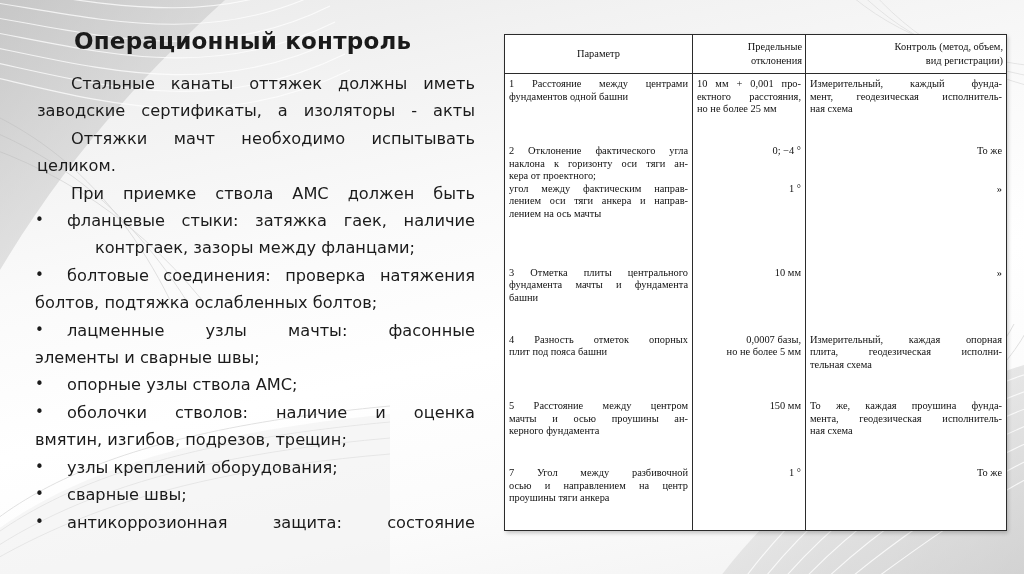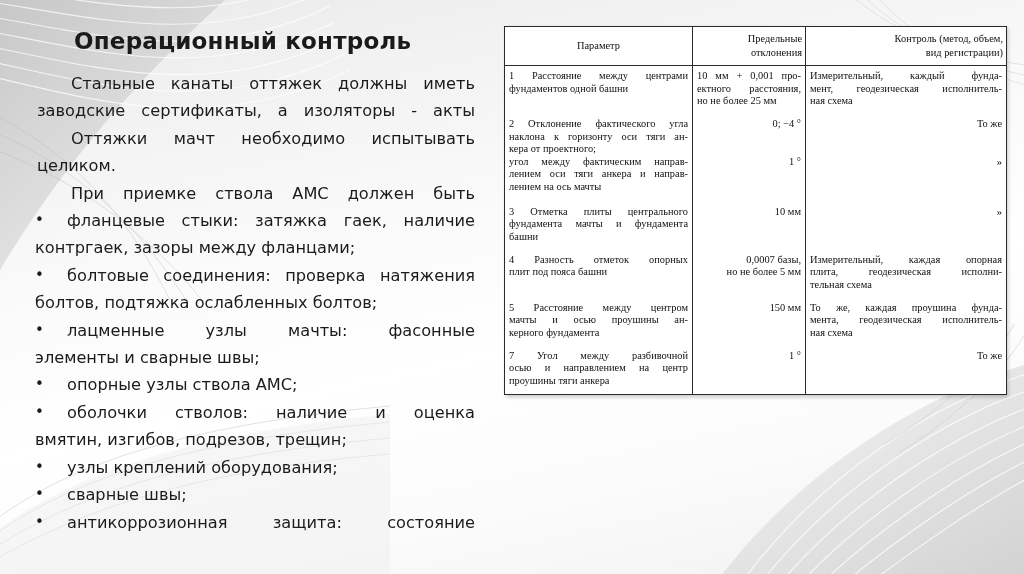--- a/index.html
+++ b/index.html
@@ -119,23 +119,23 @@
     text-align: justify;
     text-align-last: justify;
   }
   .line.n { text-align: left; }
   .line.ind { text-indent: 34px; }
 
   
   .table-wrap {
     position: absolute;
     left: 504px;
-    top: 26px;
+    top: 34px;
     width: 502px;
-    height: 369px;
+    height: 497px;
     background: #ffffff;
     box-shadow: 2px 2px 4px rgba(0,0,0,0.22);
   }
   table.spec {
     width: 100%;
     height: 100%;
     border-collapse: collapse;
     font-family: "Liberation Serif", "DejaVu Serif", serif;
     font-size: 10.4px;
     color: #111111;
@@ -286,21 +286,21 @@
       </div>
 
       <div class="para stretch" style="text-indent:0;">
         <span class="line j ind">При приемке ствола АМС должен быть</span>
       </div>
 
       <div class="bullet-row">
         <span class="bullet-mark">•</span>
         <span class="bullet-text stretch">
           <span class="line j">фланцевые стыки: затяжка гаек, наличие</span>
-          <span class="line n" style="margin-left:-32px;">контргаек, зазоры между фланцами;</span>
+          <span class="line n" style="margin-left:-32px;text-align:center;">контргаек, зазоры между фланцами;</span>
         </span>
       </div>
 
       <div class="bullet-row">
         <span class="bullet-mark">•</span>
         <span class="bullet-text stretch">
           <span class="line j">болтовые соединения: проверка натяжения</span>
           <span class="line n" style="margin-left:-32px;">болтов, подтяжка ослабленных болтов;</span>
         </span>
       </div>

